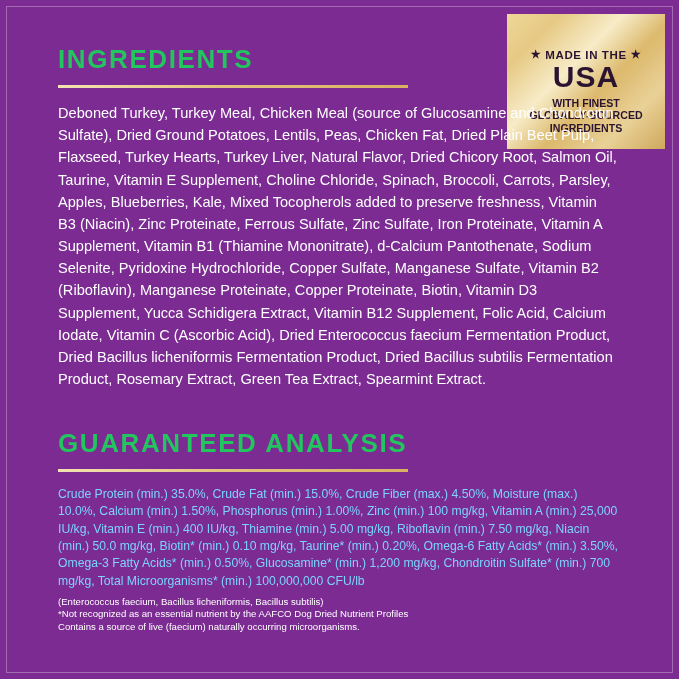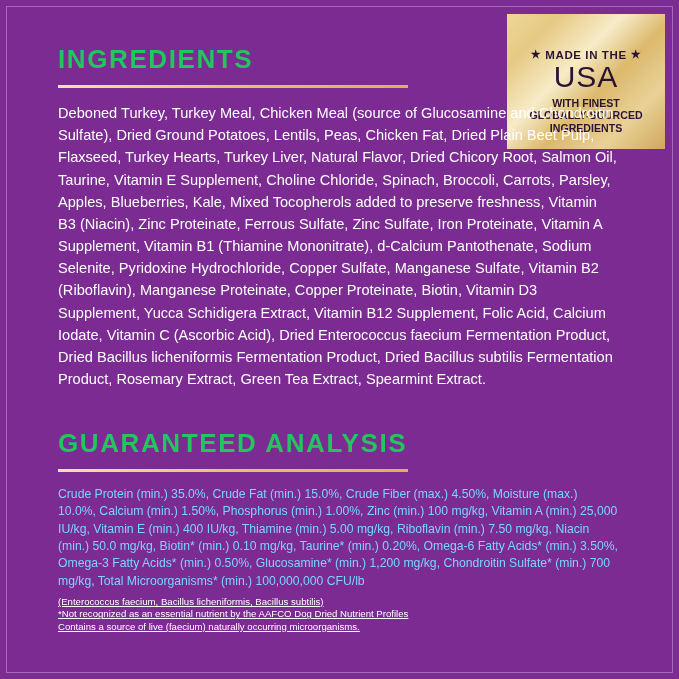--- a/index.html
+++ b/index.html
@@ -46,21 +46,21 @@
   .usa-line1 {
     font-size: 11.5px;
     font-weight: bold;
     letter-spacing: 0.6px;
     margin-bottom: 1px;
     white-space: nowrap;
   }
   .usa-line1 .star { font-size: 11px; vertical-align: 1px; margin: 0 4px; }
   .usa-big {
     font-size: 30px;
-    font-weight: normal;
+    font-weight: bold;
     letter-spacing: 1px;
     line-height: 1.02;
     margin: 0 0 4px 0;
   }
   .usa-sub {
     font-size: 10.6px;
     font-weight: bold;
     line-height: 1.18;
     padding: 0 22px;
   }
@@ -108,21 +108,20 @@
     line-height: 1.42;
     color: #7dd3fc;
     width: 560px;
   }
   .ga-foot {
     font-size: 9.6px;
     line-height: 1.3;
     color: #ffffff;
     width: 560px;
     margin-top: 6px;
-    text-decoration: underline;
   }
   .ga-foot div { margin: 0; }
 </style>
 </head>
 <body>
 
 <div class="page">
 
   <div class="usa-badge">
     <div class="usa-line1">

